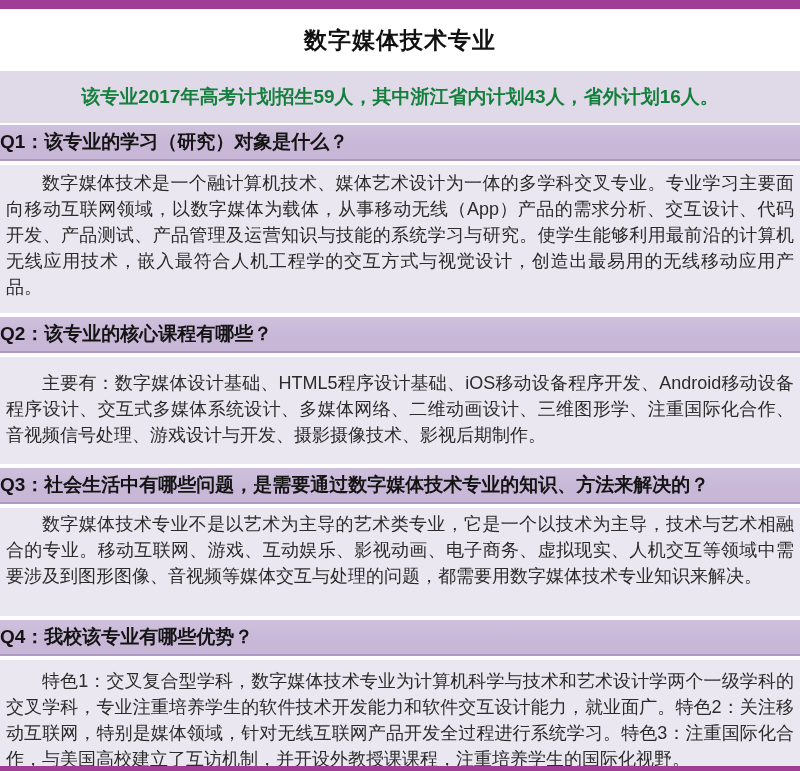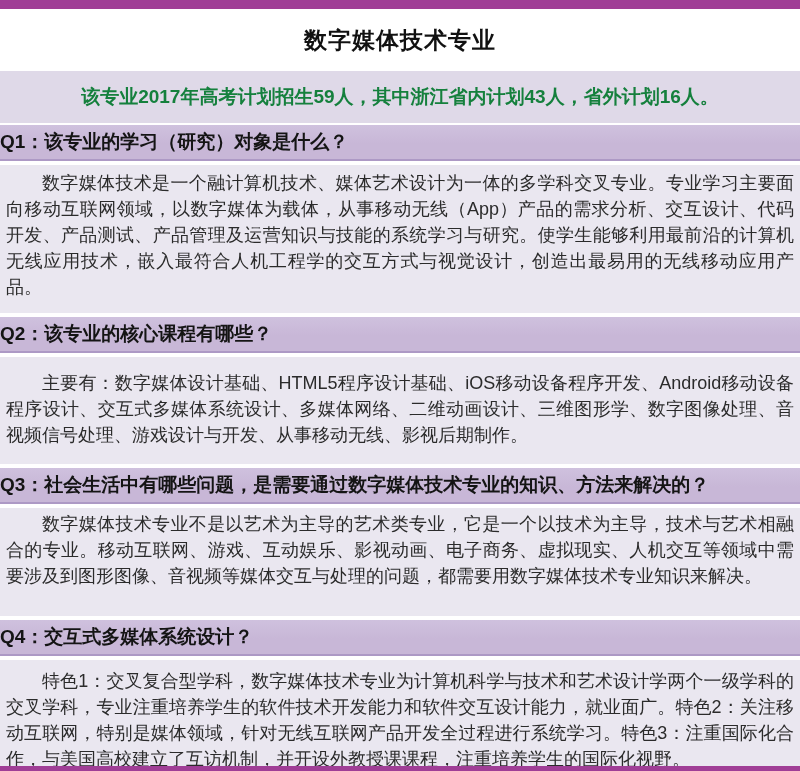--- a/index.html
+++ b/index.html
@@ -63,33 +63,33 @@
   <section>
     <div class="q-header">Q1：该专业的学习（研究）对象是什么？</div>
     <div class="q-body ans-q1">
       <p>数字媒体技术是一个融计算机技术、媒体艺术设计为一体的多学科交叉专业。专业学习主要面向移动互联网领域，以数字媒体为载体，从事移动无线（App）产品的需求分析、交互设计、代码开发、产品测试、产品管理及运营知识与技能的系统学习与研究。使学生能够利用最前沿的计算机无线应用技术，嵌入最符合人机工程学的交互方式与视觉设计，创造出最易用的无线移动应用产品。</p>
     </div>
   </section>
 
   <section>
     <div class="q-header">Q2：该专业的核心课程有哪些？</div>
     <div class="q-body ans-q2">
-      <p>主要有：数字媒体设计基础、HTML5程序设计基础、iOS移动设备程序开发、Android移动设备程序设计、交互式多媒体系统设计、多媒体网络、二维动画设计、三维图形学、数字图像处理、音视频信号处理、游戏设计与开发、从事移动无线、影视后期制作。</p>
+      <p>主要有：数字媒体设计基础、HTML5程序设计基础、iOS移动设备程序开发、Android移动设备程序设计、交互式多媒体系统设计、多媒体网络、二维动画设计、三维图形学、注重国际化合作、音视频信号处理、游戏设计与开发、摄影摄像技术、影视后期制作。</p>
     </div>
   </section>
 
   <section>
     <div class="q-header">Q3：社会生活中有哪些问题，是需要通过数字媒体技术专业的知识、方法来解决的？</div>
     <div class="q-body ans-q3">
       <p>数字媒体技术专业不是以艺术为主导的艺术类专业，它是一个以技术为主导，技术与艺术相融合的专业。移动互联网、游戏、互动娱乐、影视动画、电子商务、虚拟现实、人机交互等领域中需要涉及到图形图像、音视频等媒体交互与处理的问题，都需要用数字媒体技术专业知识来解决。</p>
     </div>
   </section>
 
   <section>
-    <div class="q-header">Q4：交互式多媒体系统设计？</div>
+    <div class="q-header">Q4：我校该专业有哪些优势？</div>
     <div class="q-body ans-q4">
       <p>特色1：交叉复合型学科，数字媒体技术专业为计算机科学与技术和艺术设计学两个一级学科的交叉学科，专业注重培养学生的软件技术开发能力和软件交互设计能力，就业面广。特色2：关注移动互联网，特别是媒体领域，针对无线互联网产品开发全过程进行系统学习。特色3：注重国际化合作，与美国高校建立了互访机制，并开设外教授课课程，注重培养学生的国际化视野。</p>
     </div>
   </section>
 
   <div class="bar"></div>
 
 </div>
 
 </body></html>

